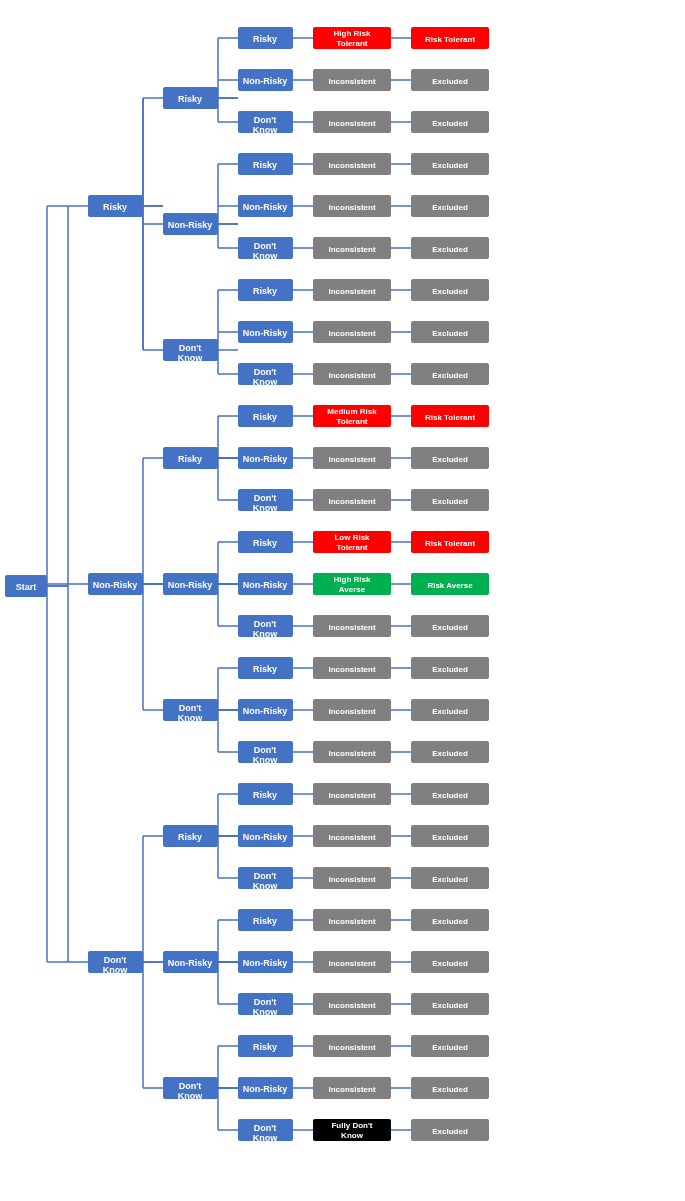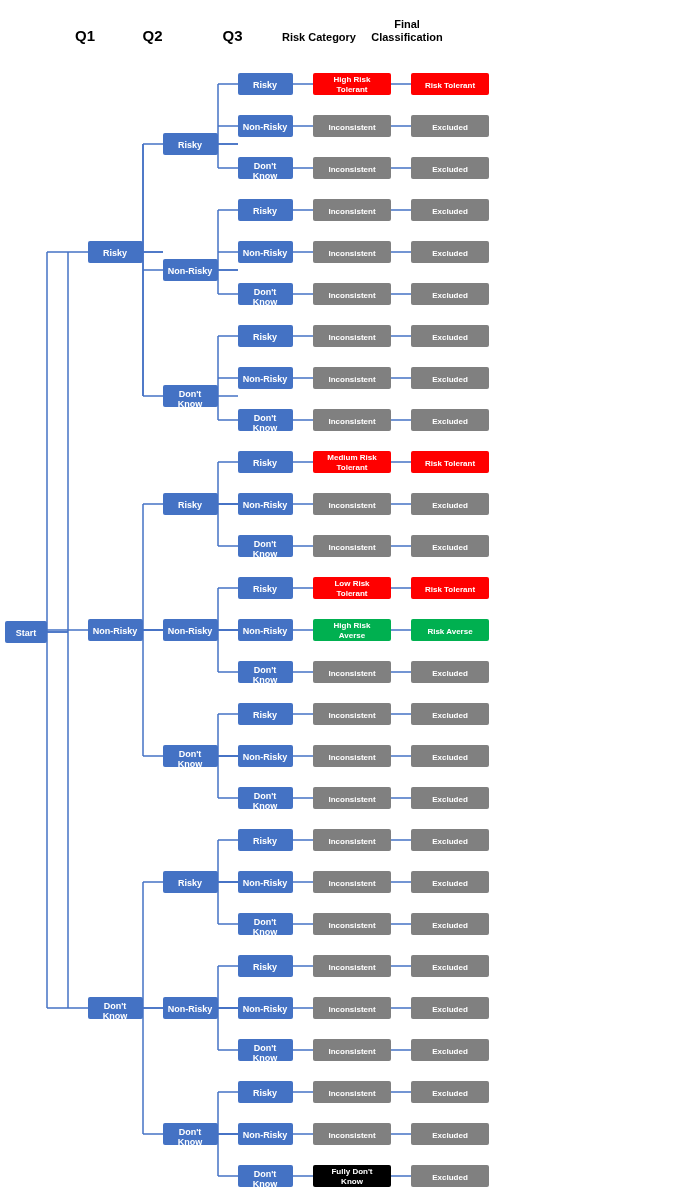--- a/index.html
+++ b/index.html
@@ -15,28 +15,20 @@
       position: relative;
       width: 685px;
       padding-top: 10px;
     }
   </style>
 </head>
 <body>
 
 <div class="tree-container">
   
-  <div style="display:flex; padding: 8px 0 12px 0; align-items: flex-end;">
-    <div style="width:55px;"></div>
-    <div style="width:60px; text-align:center; font-weight:bold; font-size:15px;">Q1</div>
-    <div style="width:75px; text-align:center; font-weight:bold; font-size:15px;">Q2</div>
-    <div style="width:85px; text-align:center; font-weight:bold; font-size:15px;">Q3</div>
-    <div style="width:88px; text-align:center; font-weight:bold; font-size:11px; line-height:1.2;">Risk Category</div>
-    <div style="width:88px; text-align:center; font-weight:bold; font-size:11px; line-height:1.2;">Final Classification</div>
-  </div>
 
   
   <svg width="685" height="1160">
 
     <rect x="5" y="565" width="42" height="22" rx="2" fill="#4472C4"></rect>
     <text x="26" y="580" text-anchor="middle" fill="white" font-size="9" font-weight="bold">Start</text>
 
     <line x1="47" y1="576" x2="68" y2="576" stroke="#4472C4" stroke-width="1.5"></line>
 
     <line x1="68" y1="196" x2="68" y2="952" stroke="#4472C4" stroke-width="1.5"></line>

